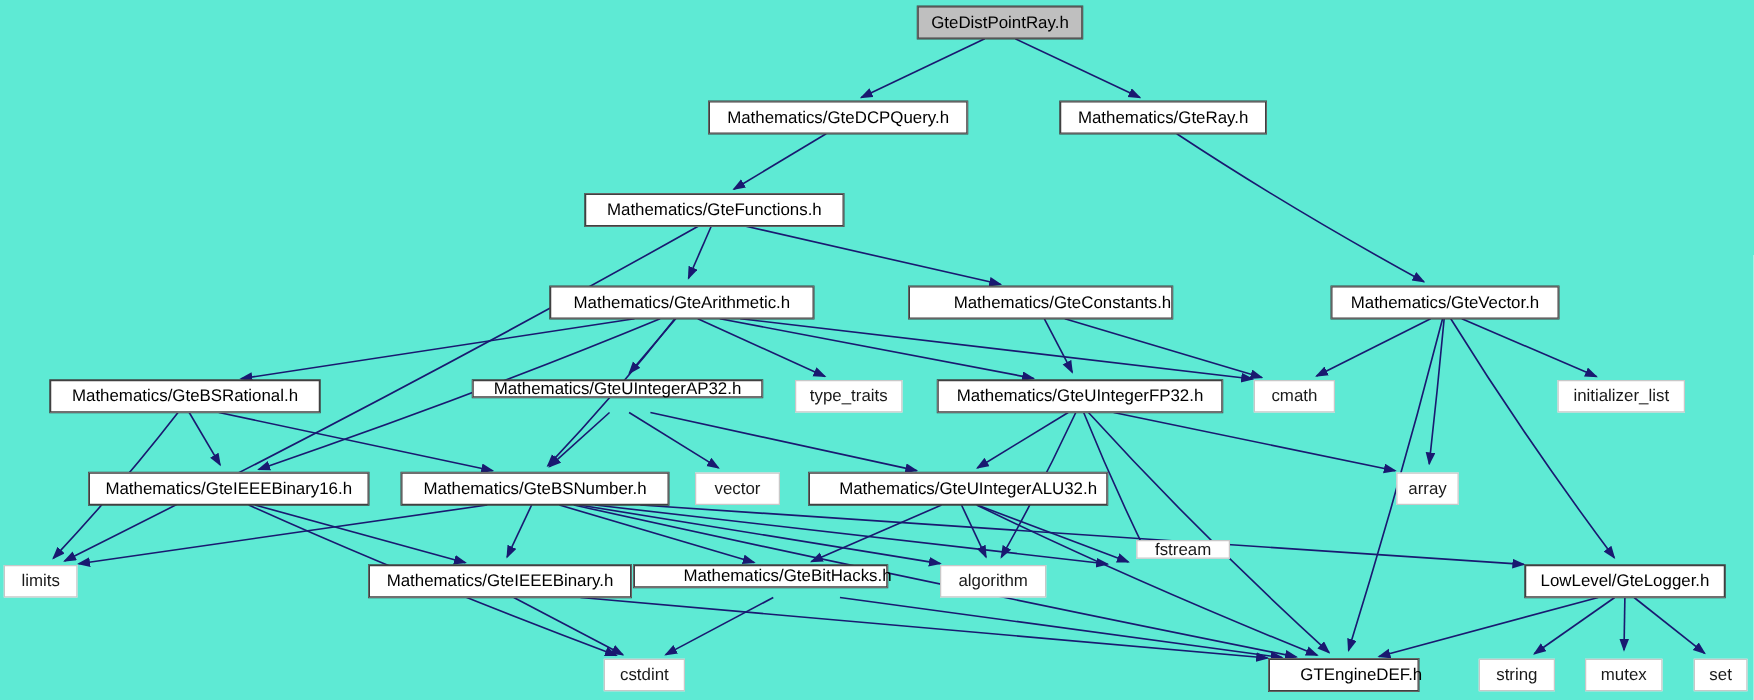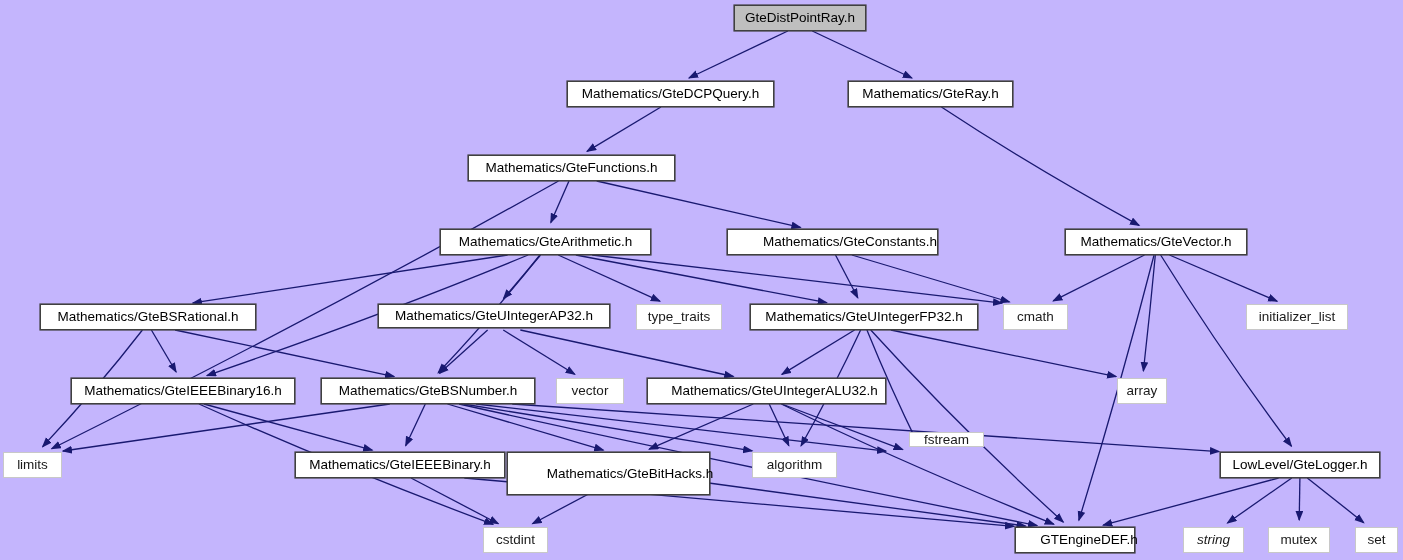--- a/index.html
+++ b/index.html
@@ -4,21 +4,21 @@
 <style>
   html, body {
     margin: 0;
     padding: 0;
     background: #ffffff;
   }
   #graph-root {
     position: relative;
     width: 1403px;
     height: 560px;
-    background: #c4b5fd;
+    background: #5eead4;
     font-family: "Liberation Sans", sans-serif;
   }
   svg.edges {
     position: absolute;
     left: 0;
     top: 0;
     width: 1403px;
     height: 560px;
     overflow: visible;
   }
@@ -138,21 +138,21 @@
       </div>
       <div class="node header" style="left: 727px; top: 229px; width: 211px; height: 26px; justify-content: flex-end;">
         <span class="node-label">Mathematics/GteConstants.h</span>
       </div>
       <div class="node header" style="left: 1065px; top: 229px; width: 182px; height: 26px;">
         <span class="node-label">Mathematics/GteVector.h</span>
       </div>
       <div class="node header" style="left: 40px; top: 304px; width: 216px; height: 26px;">
         <span class="node-label">Mathematics/GteBSRational.h</span>
       </div>
-      <div class="node header" style="left: 378px; top: 304px; width: 232px; height: 24px;">
+      <div class="node header" style="left: 378px; top: 304px; width: 232px; height: 14px;">
         <span class="node-label">Mathematics/GteUIntegerAP32.h</span>
       </div>
       <div class="node system" style="left: 636px; top: 304px; width: 86px; height: 26px;">
         <span class="node-label">type_traits</span>
       </div>
       <div class="node header" style="left: 750px; top: 304px; width: 228px; height: 26px;">
         <span class="node-label">Mathematics/GteUIntegerFP32.h</span>
       </div>
       <div class="node system" style="left: 1003px; top: 304px; width: 65px; height: 26px;">
         <span class="node-label">cmath</span>
@@ -174,39 +174,39 @@
       </div>
       <div class="node system" style="left: 1117px; top: 378px; width: 50px; height: 26px;">
         <span class="node-label">array</span>
       </div>
       <div class="node system" style="left: 3px; top: 452px; width: 59px; height: 26px;">
         <span class="node-label">limits</span>
       </div>
       <div class="node header" style="left: 295px; top: 452px; width: 210px; height: 26px;">
         <span class="node-label">Mathematics/GteIEEEBinary.h</span>
       </div>
-      <div class="node header" style="left: 507px; top: 452px; width: 203px; height: 43px; padding-left: 43px;">
+      <div class="node header" style="left: 507px; top: 452px; width: 203px; height: 18px; padding-left: 43px;">
         <span class="node-label">Mathematics/GteBitHacks.h</span>
       </div>
       <div class="node system" style="left: 752px; top: 452px; width: 85px; height: 26px;">
         <span class="node-label">algorithm</span>
       </div>
       <div class="node system" style="left: 887px; top: 432px; width: 75px; height: 15px; margin-left: 22px;">
         <span class="node-label">fstream</span>
       </div>
       <div class="node header" style="left: 1220px; top: 452px; width: 160px; height: 26px;">
         <span class="node-label">LowLevel/GteLogger.h</span>
       </div>
       <div class="node system" style="left: 483px; top: 527px; width: 65px; height: 26px;">
         <span class="node-label">cstdint</span>
       </div>
       <div class="node header" style="left: 1015px; top: 527px; width: 120px; height: 26px; padding-left: 28px;">
         <span class="node-label">GTEngineDEF.h</span>
       </div>
-      <div class="node system" style="left: 1183px; top: 527px; width: 61px; height: 26px; font-style: italic;">
+      <div class="node system" style="left: 1183px; top: 527px; width: 61px; height: 26px;">
         <span class="node-label">string</span>
       </div>
       <div class="node system" style="left: 1268px; top: 527px; width: 62px; height: 26px;">
         <span class="node-label">mutex</span>
       </div>
       <div class="node system" style="left: 1355px; top: 527px; width: 43px; height: 26px;">
         <span class="node-label">set</span>
       </div>
     </div>
 </div>

